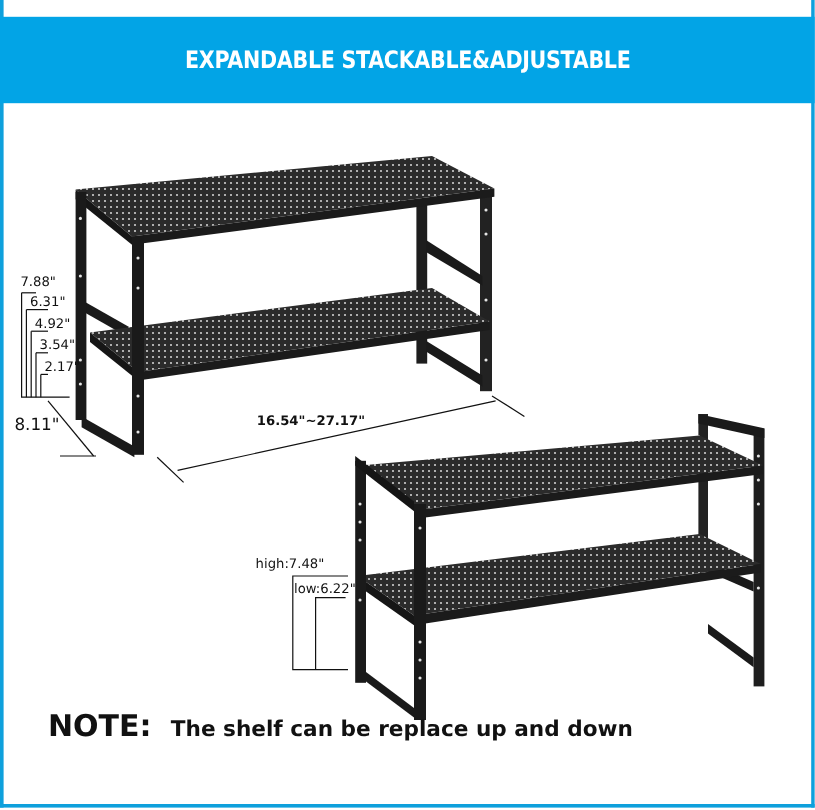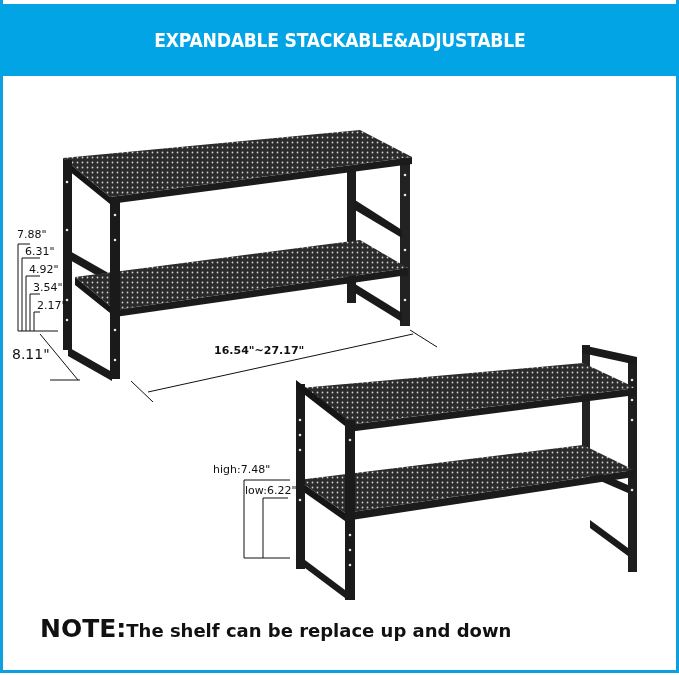--- a/index.html
+++ b/index.html
@@ -1,21 +1,21 @@
 <!DOCTYPE html>
 <html><head>
 <meta charset="utf-8">
 <style>
   html, body { margin: 0; padding: 0; background: #ffffff; }
   body { width: 679px; height: 675px; position: relative; overflow: hidden; font-family: "DejaVu Sans", "Liberation Sans", sans-serif; }
   .frame { position: absolute; left: 0; top: 0; width: 673px; height: 670px; border: 3px solid #0ea0dc; border-top: none; box-sizing: content-box; }
-  .header { position: absolute; left: 0; top: 4px; width: 679px; height: 72px; background: #02a4e6; display: flex; align-items: center; justify-content: center; }
+  .header { position: absolute; left: 0; top: 14px; width: 679px; height: 72px; background: #02a4e6; display: flex; align-items: center; justify-content: center; }
   .header-title { color: #ffffff; font-weight: bold; font-size: 20px; letter-spacing: -0.3px; font-family: "DejaVu Sans", sans-serif; transform: scaleX(0.86); white-space: nowrap; }
   .label { position: absolute; color: #111; font-family: "DejaVu Sans", sans-serif; white-space: nowrap; }
-  .note { position: absolute; left: 40px; top: 614px; display: flex; align-items: baseline; gap: 0; color: #111; }
+  .note { position: absolute; left: 40px; top: 590px; display: flex; align-items: baseline; gap: 16px; color: #111; }
   .note-key { font-size: 25px; font-weight: bold; font-family: "DejaVu Sans", sans-serif; }
   .note-text { font-size: 18px; font-weight: bold; font-family: "DejaVu Sans", sans-serif; text-align: right; }
   svg { position: absolute; left: 0; top: 0; }
 </style>
 </head>
 <body>
 
 <div class="frame"></div>
 
 <div class="header">

